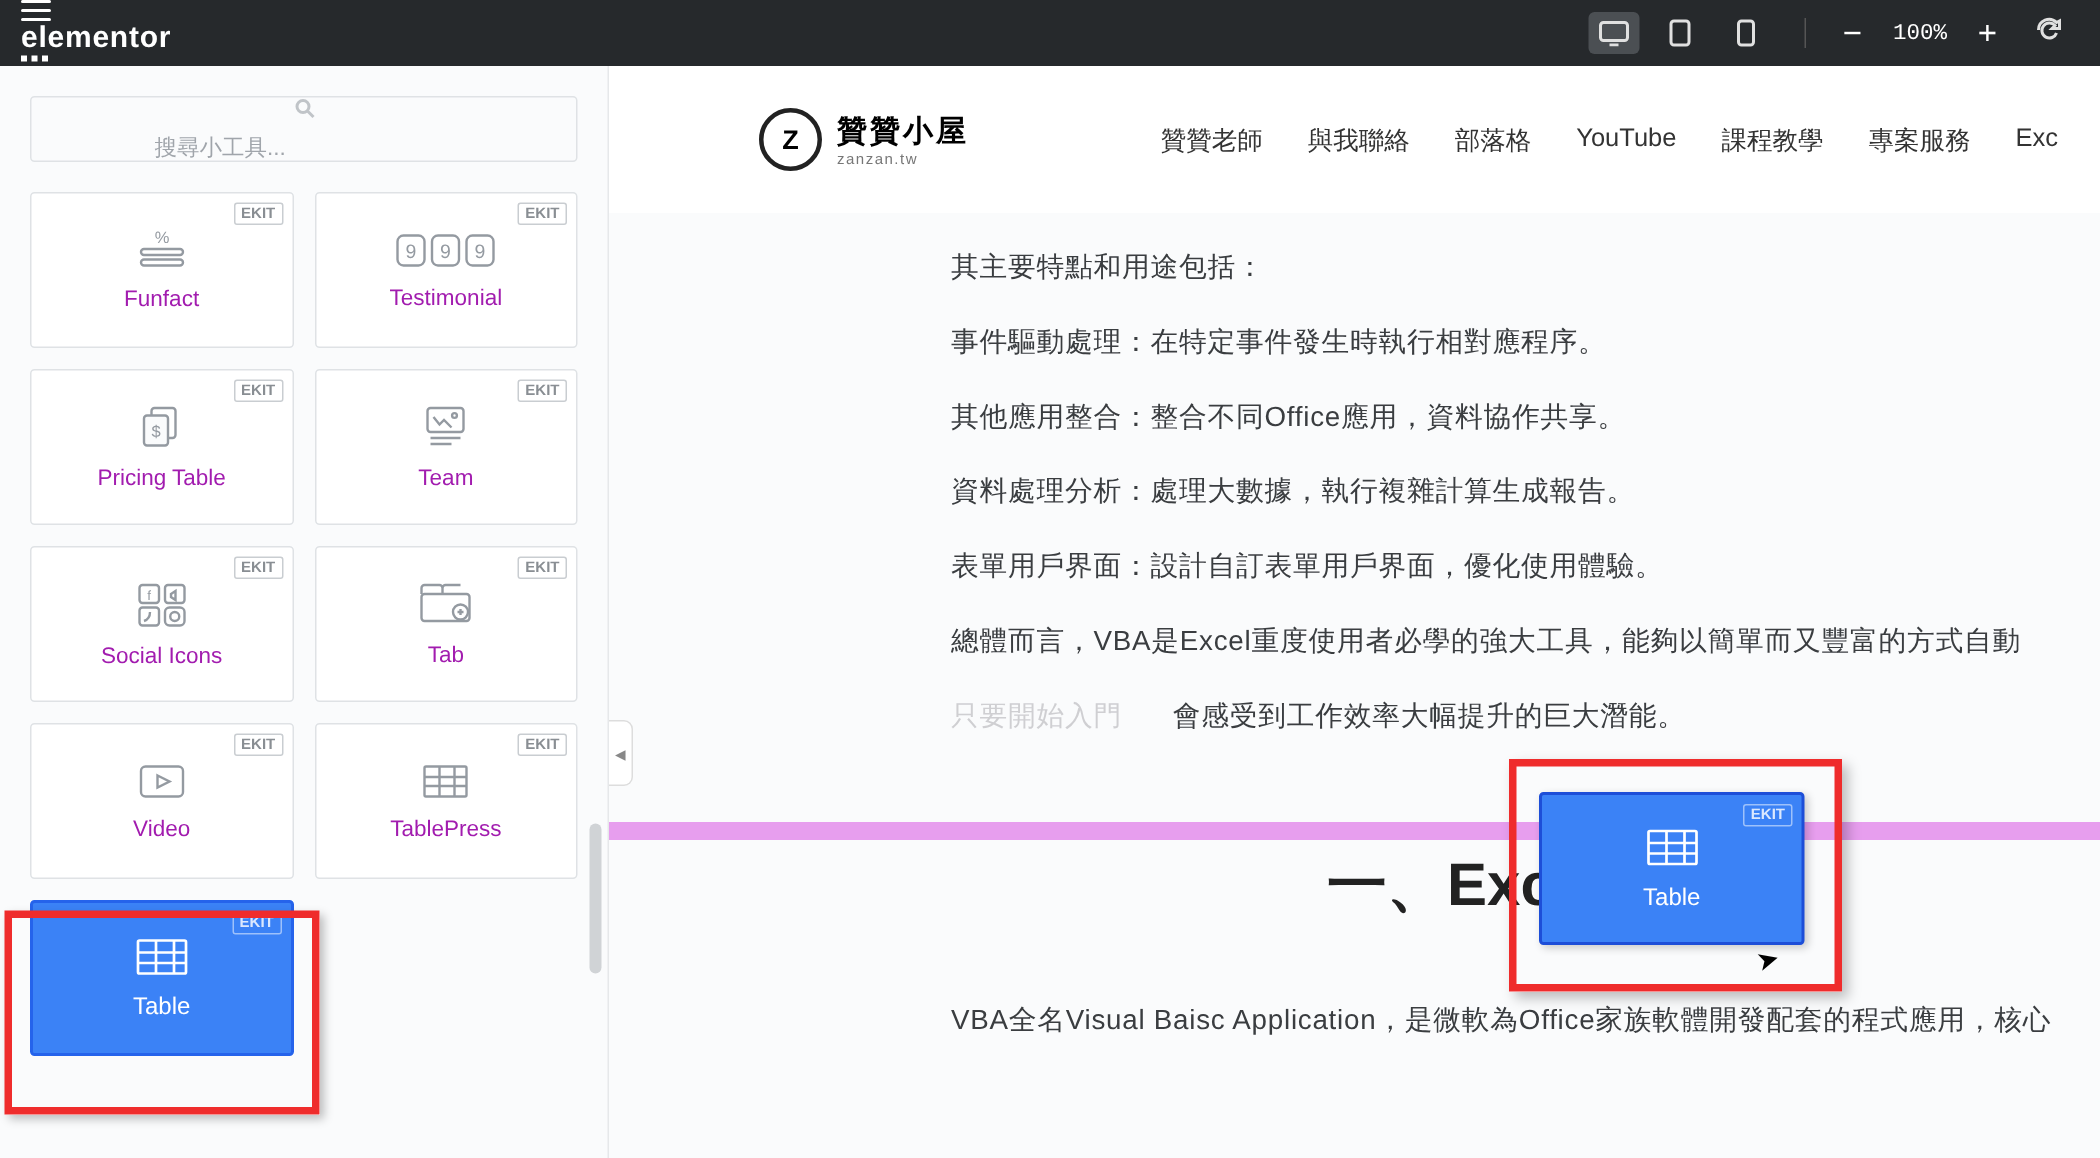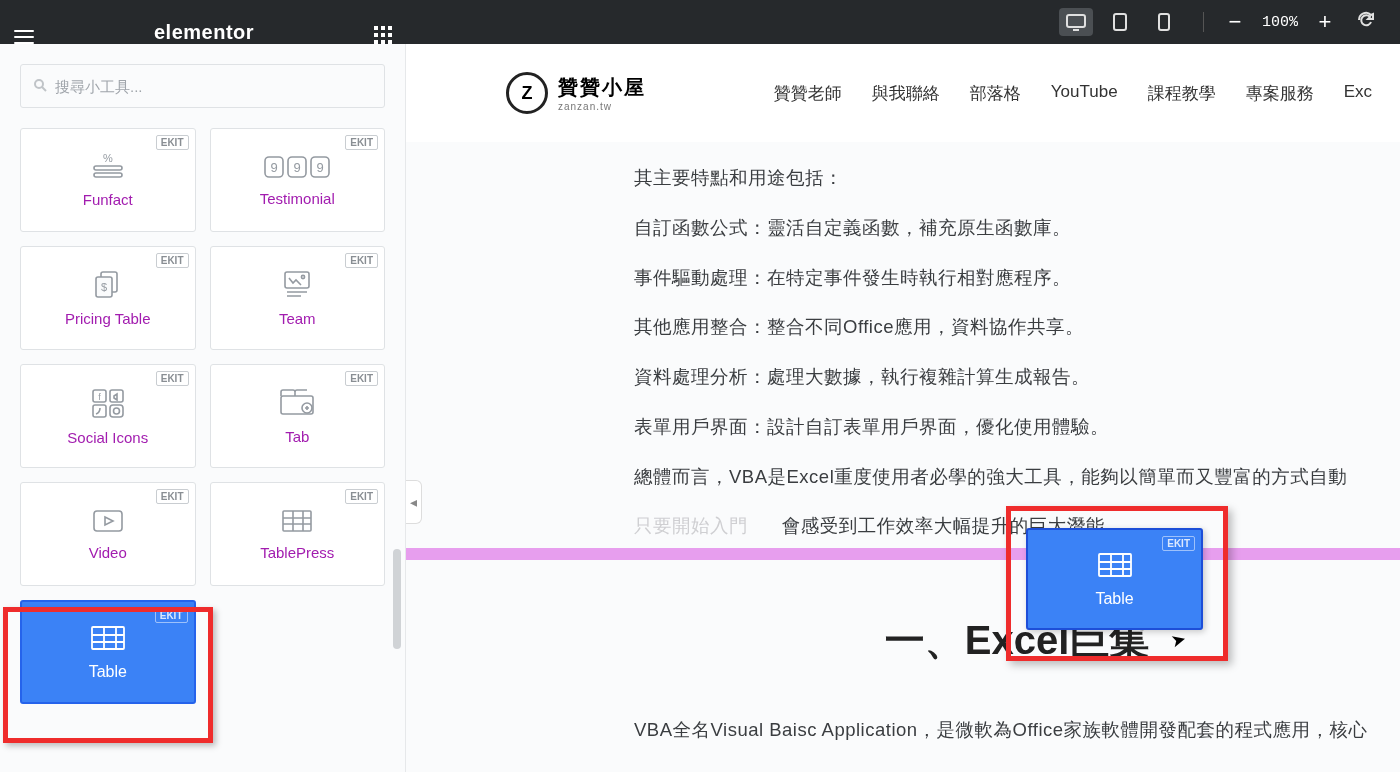--- a/index.html
+++ b/index.html
@@ -1,38 +1,38 @@
 <!DOCTYPE html>
 <html><head>
 <meta charset="utf-8">
 <style>
 * { margin: 0; padding: 0; box-sizing: border-box; font-family: "Helvetica Neue", Arial, "PingFang TC", "Microsoft JhengHei", sans-serif; }
 body { width: 1400px; height: 772px; overflow: hidden; background: #fff; position: relative; }
 
 .topbar { height: 44px; background: #26292c; display: flex; align-items: center; color: #fff; }
-.tb-left { display:flex; align-items:flex-end; width:406px; height:44px; justify-content:space-between; padding:0 14px; }
+.tb-left { display:flex; align-items:flex-start; width:406px; height:44px; justify-content:space-between; padding:0 14px;flex-direction:column; }
 .hamburger { display:flex; flex-direction:column; gap:4px; cursor:pointer; }
 .hamburger span { width:20px; height:2px; background:#fff; border-radius:1px; }
 .brand { font-weight:600; font-size:20px; letter-spacing:0.5px; }
 .grid9 { display:grid; grid-template-columns:repeat(3,4px); grid-template-rows:repeat(3,4px); gap:3px; cursor:pointer; }
 .grid9 i { background:#fff; width:4px; height:4px; }
 .tb-right { flex:1; display:flex; align-items:center; justify-content:flex-end; padding:0 24px; gap:22px; }
 .dev-icons { display:flex; gap:10px; }
 .dev-btn { width:34px; height:28px; border-radius:4px; display:flex; align-items:center; justify-content:center; cursor:pointer; }
 .dev-btn.active { background:#4b4f53; }
 .dev-btn svg { stroke:#e0e0e0; }
 .vsep { width:1px; height:20px; background:#555; }
 .zoom-ctrl { display:flex; align-items:center; gap:18px; }
 .zoom-btn { color:#fff; font-size:22px; cursor:pointer; width:18px; text-align:center; }
 .zoom-val { color:#fff; font-size:15px;font-family:Liberation Mono, monospace; }
 .refresh { cursor:pointer; }
 
 .sidebar { position:absolute; top:44px; left:0; width:406px; height:728px; background:#fafbfc; border-right:1px solid #e6e8ea; }
 .search-wrap { padding:20px; }
-.search-box { width:100%; height:44px; border:1px solid #dfe2e5; border-radius:3px; display:flex; align-items:center; padding:0 12px; gap:8px; }
+.search-box { width:100%; height:44px; border:1px solid #dfe2e5; border-radius:3px; display:flex; align-items:center; padding:0 12px; gap:8px;flex-direction:column; }
 .search-box input { border:none; outline:none; flex:1; font-size:15px; background:transparent; color:#333;}
 .search-box input::placeholder { color:#a0a5ab; }
 .search-icon { color:#c0c4c8; font-size:14px; }
 
 .widgets { padding:0 20px; display:grid; grid-template-columns:1fr 1fr; gap:14px; position:relative;}
 .wcard { position:relative; height:104px; border:1px solid #dfe2e5; border-radius:3px; background:#fff; display:flex; flex-direction:column; align-items:center; justify-content:center; gap:10px; cursor:grab; }
 .wcard .wlabel { font-size:15px; color:#a21caf; }
 .wtag { position:absolute; top:6px; right:6px; font-size:10px; font-weight:600; border:1px solid #c9cdd1; border-radius:2px; padding:1px 4px; color:#898e93; }
 .wicon { color:#949aa1; }
 
@@ -252,21 +252,20 @@
       <a>部落格</a>
       <a>YouTube</a>
       <a>課程教學</a>
       <a>專案服務</a>
       <a>Exc</a>
     </nav>
   </div>
 
   <div class="content">
     <p>其主要特點和用途包括：</p>
-    <p>自訂函數公式：靈活自定義函數，補充原生函數庫。</p>
     <p>事件驅動處理：在特定事件發生時執行相對應程序。</p>
     <p>其他應用整合：整合不同Office應用，資料協作共享。</p>
     <p>資料處理分析：處理大數據，執行複雜計算生成報告。</p>
     <p>表單用戶界面：設計自訂表單用戶界面，優化使用體驗。</p>
     <p><span>總體而言，VBA是Excel重度使用者必學的強大工具，能夠以簡單而又豐富的方式自動</span></p>
     <p><span class="faded">只要開始入門</span>&nbsp;&nbsp;&nbsp;&nbsp;&nbsp;&nbsp;<span>會感受到工作效率大幅提升的巨大潛能。</span></p>
     <h2 class="heading2">一、Excel巨集</h2>
     <p>VBA全名Visual Baisc Application，是微軟為Office家族軟體開發配套的程式應用，核心</p>
   </div>
 

